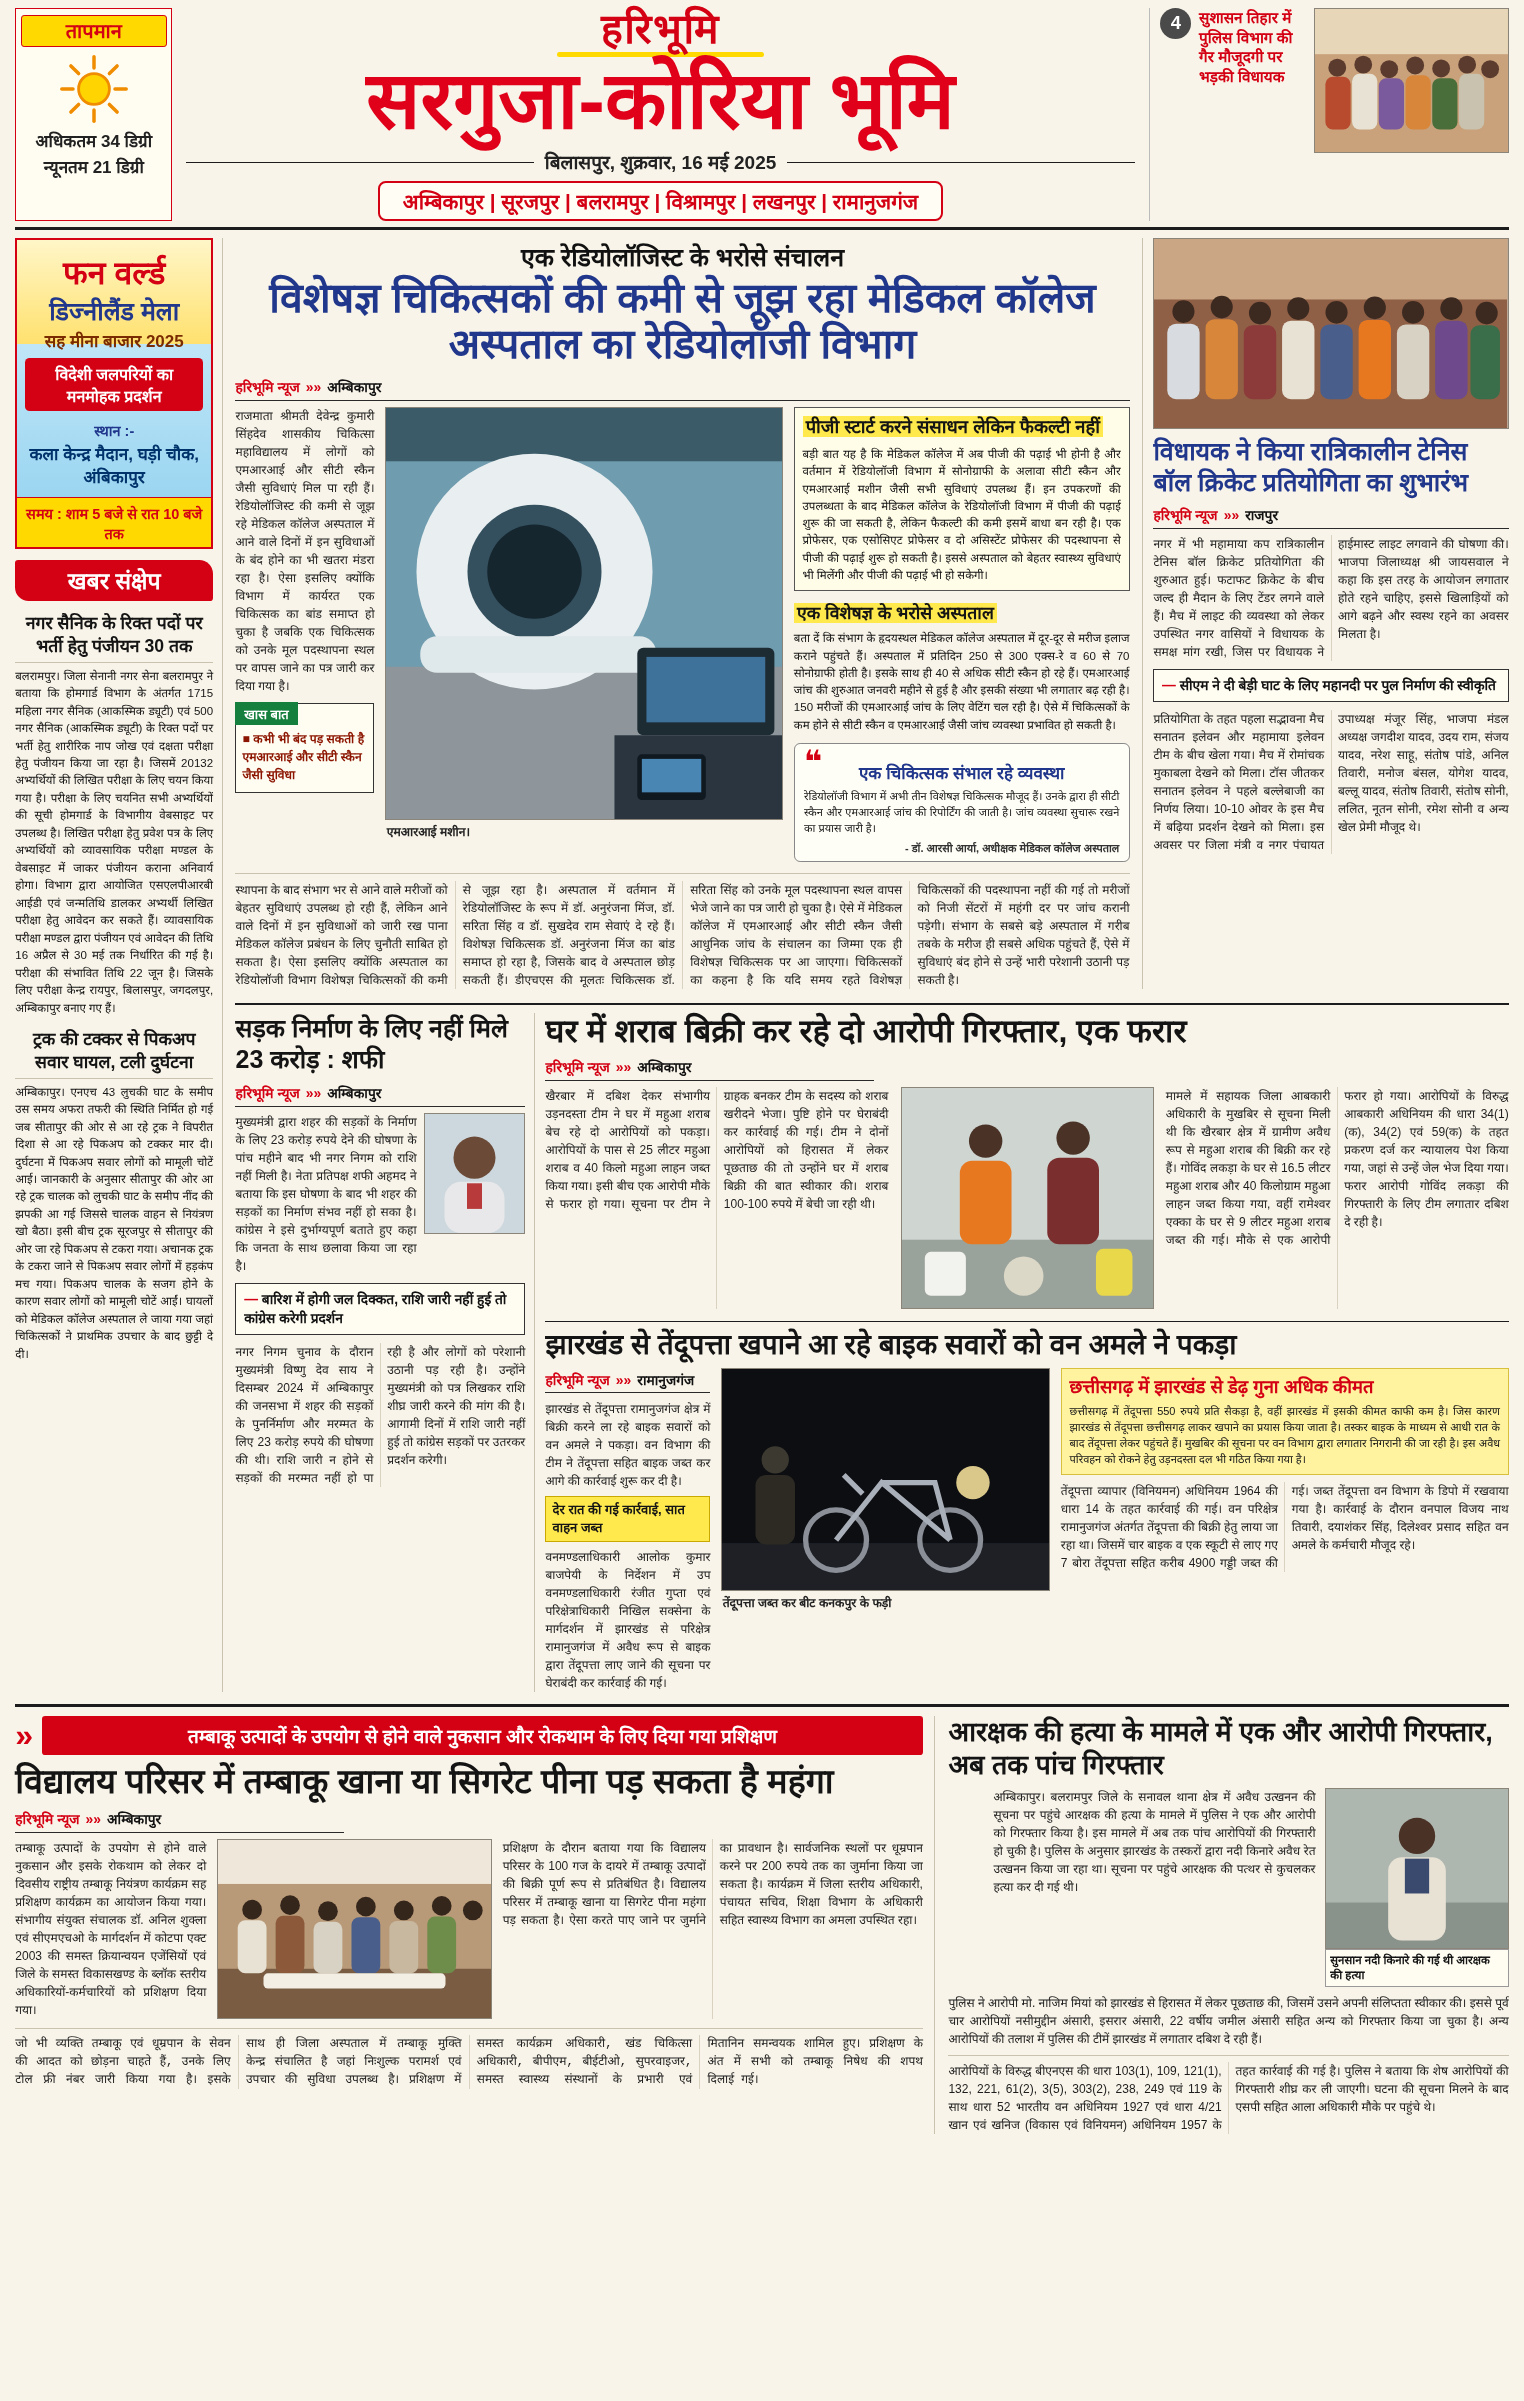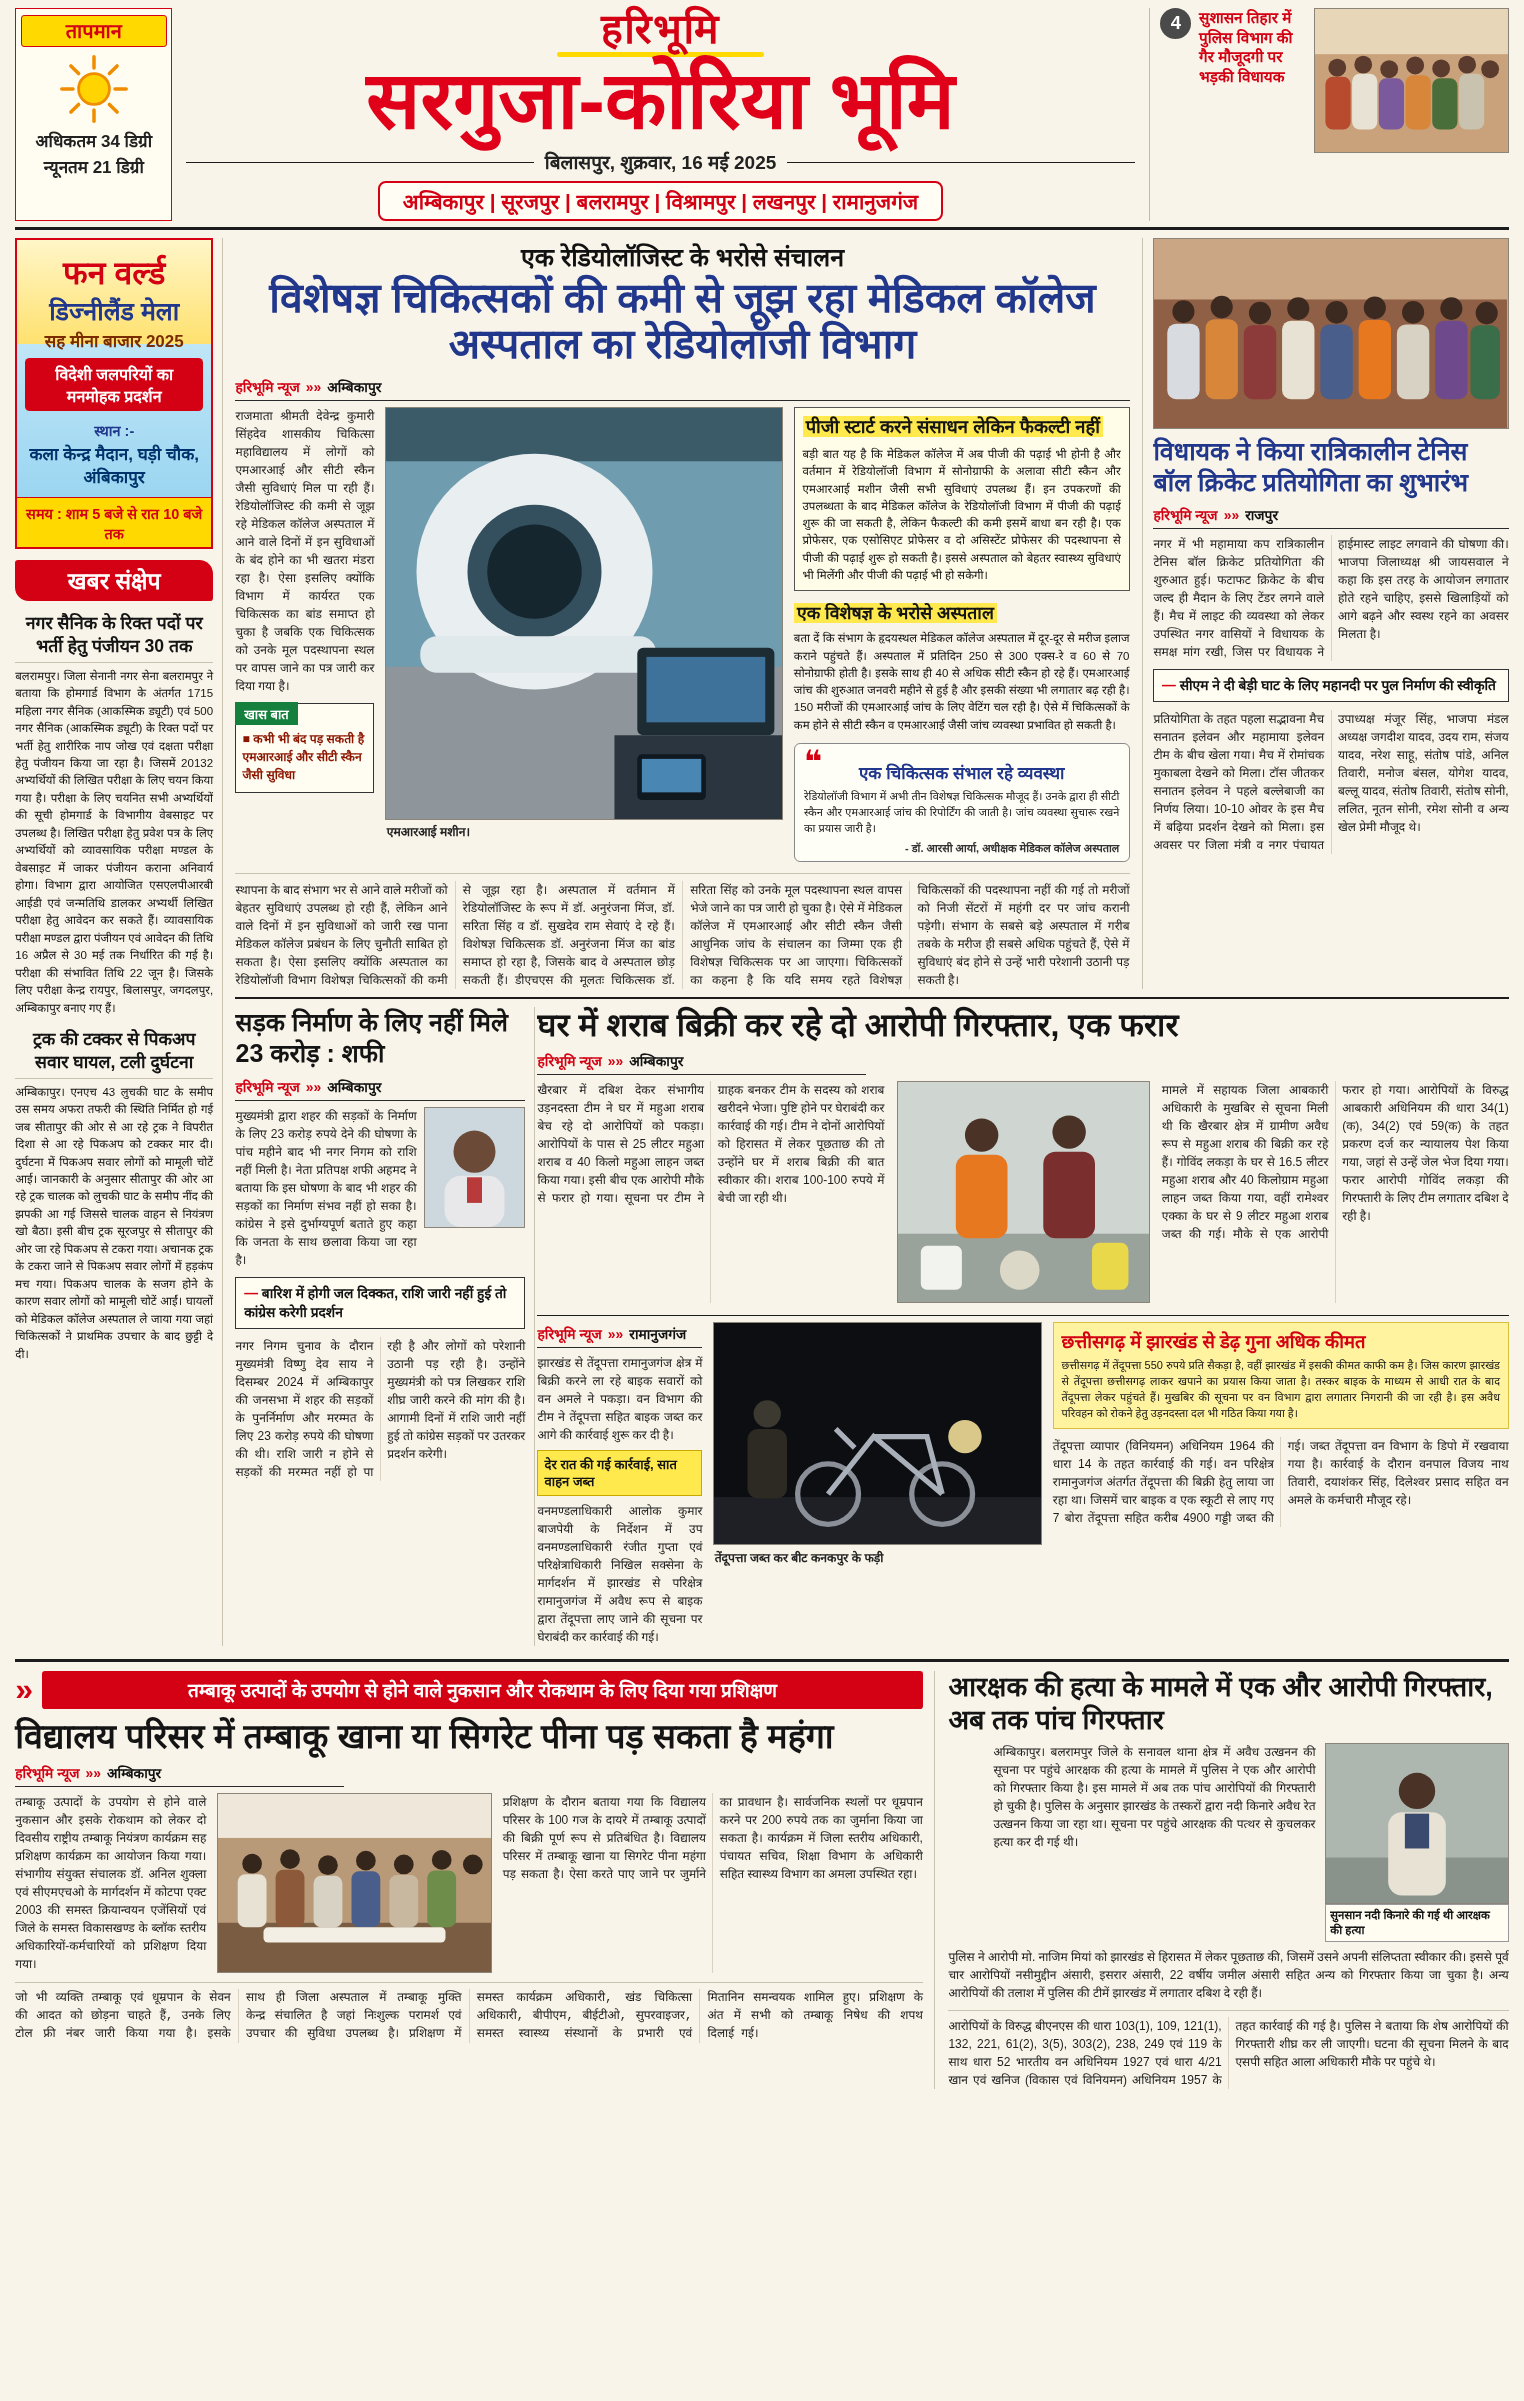--- a/index.html
+++ b/index.html
@@ -90,21 +90,21 @@
   .quote-by { text-align:right; font-size:11px; font-weight:bold; color:#333; margin-top:3.1px; }
   .lead-bottom { margin-top:10.7px; border-top:0.8px solid #c9c2ae; padding-top:7.7px; }
 
   
   .cricket-photo { height:191px; }
   .cricket-headline { font-size:25px; font-weight:800; line-height:1.22; color:#21378c; margin:7.7px 0 6.1px; }
   .inset-box { border:1.5px solid #333; background:#fffdf2; padding:6.1px 7.7px; margin:7.7px 0; font-size:13.8px; font-weight:800; line-height:1.4; color:#111; break-inside:avoid; }
   .inset-box .dash { color:#d40013; }
 
   
-  .middle-band { display:flex; gap:2px; margin-top:8px; border-top:2.3px solid #1c1c1c; padding-top:7.7px; }
+  .middle-band { display:flex; gap:10px; margin-top:14px; border-top:2.3px solid #1c1c1c; padding-top:7.7px; }
   .shafi { width:300px; flex:0 0 auto; border-right:1.5px solid #c9c2ae; padding-right:9.2px; }
   .shafi-headline { font-size:25px; font-weight:800; line-height:1.25; margin-bottom:6.1px; }
   .shafi-top { display:flex; gap:7.7px; }
   .shafi-top .body-text { flex:1; }
   .portrait { width:101px; height:121px; flex:0 0 auto; }
   .right-mid { flex:1; display:flex; flex-direction:column; }
   .liquor-headline { font-size:32px; font-weight:800; line-height:1.15; margin-bottom:6.1px; }
   .liquor-row { display:flex; gap:12.2px; }
   .liquor-photo { width:253px; height:222px; flex:0 0 auto; }
   .liquor-col { flex:1; }
@@ -400,20 +400,21 @@
                   <rect x="30" y="216" width="54" height="58" rx="8" fill="#f2f2ee"></rect>
                   <rect x="255" y="212" width="48" height="62" rx="10" fill="#e8d84a"></rect>
                   <circle cx="160" cy="248" r="26" fill="#dcd8c8"></circle>
                 </svg>
               </div>
               <p class="body-text cols-2 liquor-col">मामले में सहायक जिला आबकारी अधिकारी के मुखबिर से सूचना मिली थी कि खैरबार क्षेत्र में ग्रामीण अवैध रूप से महुआ शराब की बिक्री कर रहे हैं। गोविंद लकड़ा के घर से 16.5 लीटर महुआ शराब और 40 किलोग्राम महुआ लाहन जब्त किया गया, वहीं रामेश्वर एक्का के घर से 9 लीटर महुआ शराब जब्त की गई। मौके से एक आरोपी फरार हो गया। आरोपियों के विरुद्ध आबकारी अधिनियम की धारा 34(1)(क), 34(2) एवं 59(क) के तहत प्रकरण दर्ज कर न्यायालय पेश किया गया, जहां से उन्हें जेल भेज दिया गया। फरार आरोपी गोविंद लकड़ा की गिरफ्तारी के लिए टीम लगातार दबिश दे रही है।</p>
             </div>
           </section>
 
           <section class="tendu">
+            <h2 class="tendu-headline">झारखंड से तेंदूपत्ता खपाने आ रहे बाइक सवारों को वन अमले ने पकड़ा</h2>
             <div class="tendu-row">
               <div class="tendu-col1">
                 <div class="byline">
                   <span class="b-brand">हरिभूमि न्यूज</span>
                   <span class="b-arrow">»»</span>
                   <span class="b-place">रामानुजगंज</span>
                 </div>
                 <p class="body-text">झारखंड से तेंदूपत्ता रामानुजगंज क्षेत्र में बिक्री करने ला रहे बाइक सवारों को वन अमले ने पकड़ा। वन विभाग की टीम ने तेंदूपत्ता सहित बाइक जब्त कर आगे की कार्रवाई शुरू कर दी है।</p>
                 <div class="small-yellow">देर रात की गई कार्रवाई, सात वाहन जब्त</div>
                 <p class="body-text">वनमण्डलाधिकारी आलोक कुमार बाजपेयी के निर्देशन में उप वनमण्डलाधिकारी रंजीत गुप्ता एवं परिक्षेत्राधिकारी निखिल सक्सेना के मार्गदर्शन में झारखंड से परिक्षेत्र रामानुजगंज में अवैध रूप से बाइक द्वारा तेंदूपत्ता लाए जाने की सूचना पर घेराबंदी कर कार्रवाई की गई।</p>

